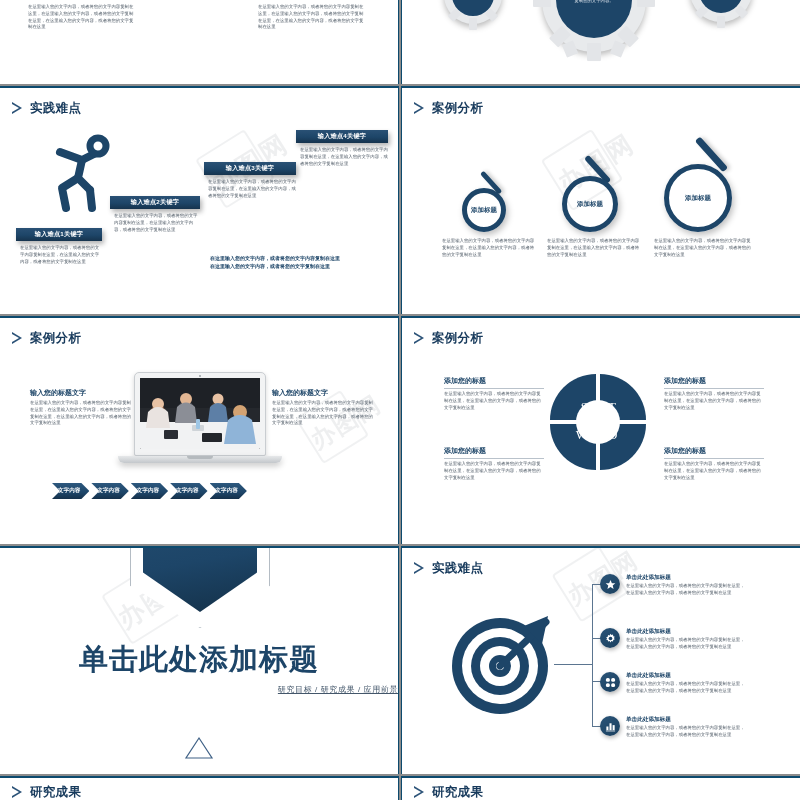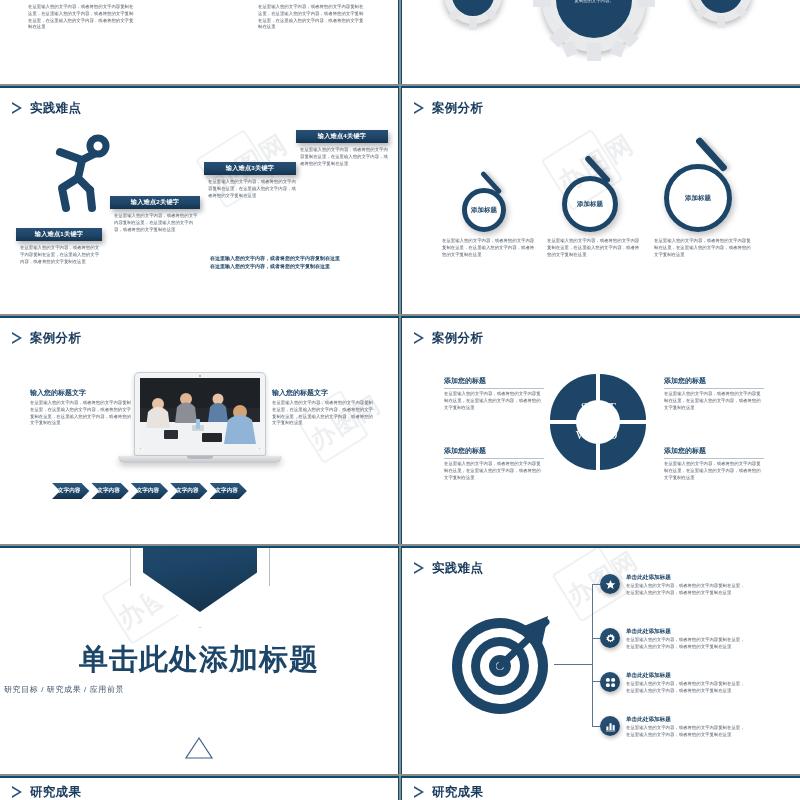--- a/index.html
+++ b/index.html
@@ -174,22 +174,22 @@
     position:absolute;
     background:linear-gradient(170deg,#244e72 0%,#1d4568 55%,#143149 100%);
     clip-path: polygon(0 0, 100% 0, 100% 66%, 50% 100%, 0 66%);
     box-shadow:0 5px 10px rgba(0,0,0,.3);
   }
   .g-title{
     position:absolute; left:0; right:0; text-align:center;
     font-size:29px; font-weight:bold; color:#1d4568; letter-spacing:1px;
   }
   .g-sub{
-    position:absolute; left:4px; right:0; text-align:left;
-    font-size:8px; color:#43566a; letter-spacing:.6px;
+    position:absolute; left:14px; right:0; text-align:right;
+    font-size:8px; color:#43566a; letter-spacing:.6px;text-decoration:underline;
   }
   .g-tri-o{
     position:absolute; left:50%; transform:translateX(-50%);
     width:30px;height:24px;
   }
 
   
   #slideH { left:402px; top:548px; width:398px; height:226px; }
   .target{ position:absolute; }
   .goal-row{ position:absolute; display:flex; gap:6px; }

